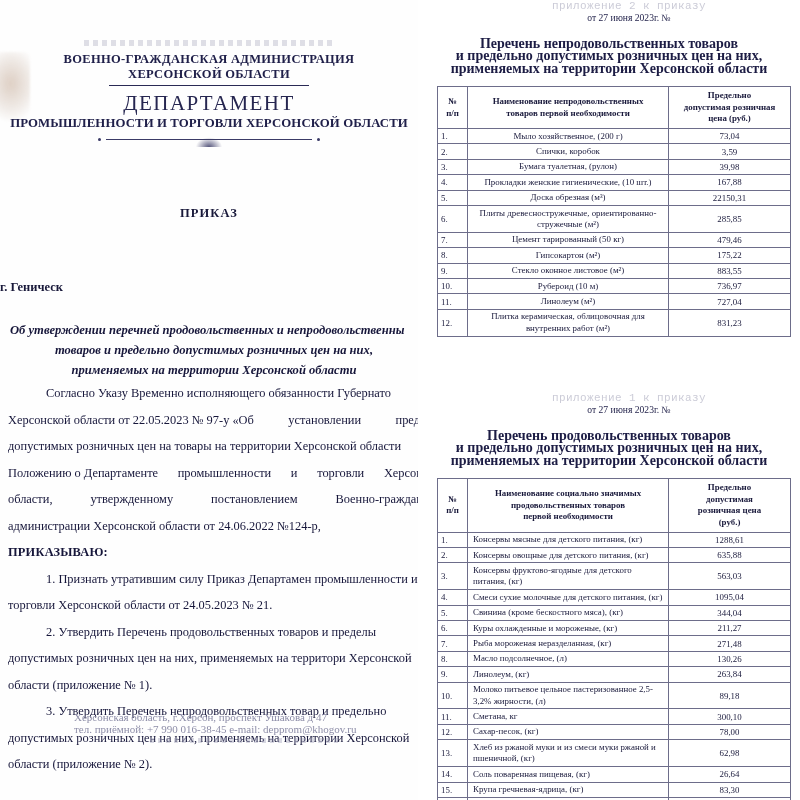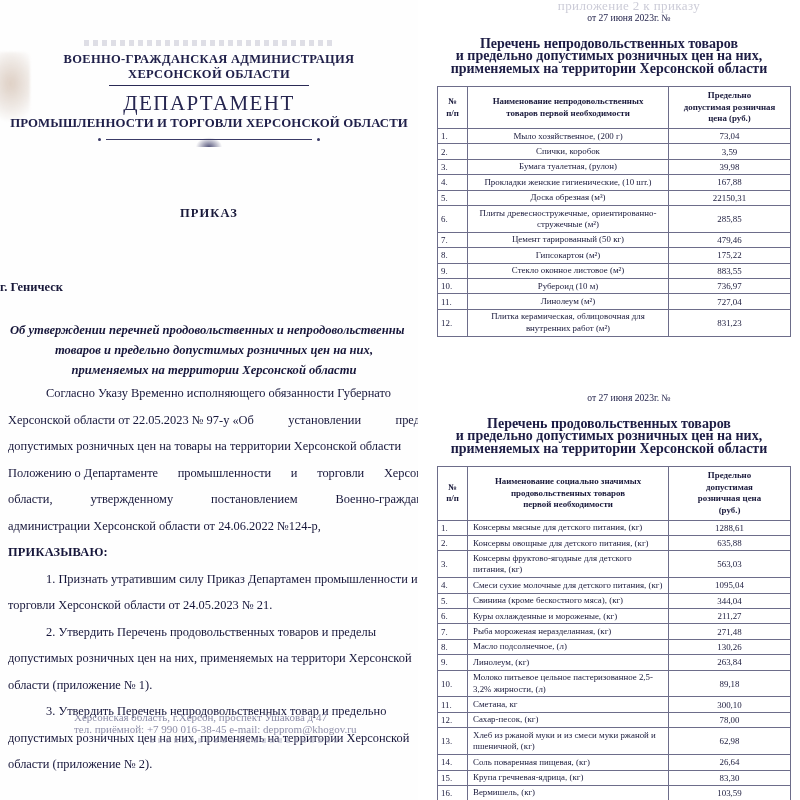--- a/index.html
+++ b/index.html
@@ -207,22 +207,23 @@
 
   .app-meta {
     text-align: center;
     font-size: 9.6px;
     color: #24244c;
     line-height: 12px;
     padding-left: 40px;
   }
   .app-meta .ghost {
     color: rgba(130,130,160,0.42);
-    font-size: 13px;
+    font-size: 11px;
     letter-spacing: 0.4px;
+    font-family: Liberation Mono, monospace;
   }
   .app-title {
     text-align: center;
     font-weight: bold;
     font-size: 14px;
     line-height: 12.4px;
     color: #1c1c44;
     margin-top: 14px;
   }
   .app-title .tl { display: block; }
@@ -467,20 +468,21 @@
             <td class="c-no">12.</td>
             <td class="c-name">Плитка керамическая, облицовочная для внутренних работ (м²)</td>
             <td class="c-price">831,23</td>
           </tr>
         </tbody>
     </table>
   </section>
 
   <section class="appendix" id="appendix-1">
     <div class="app-meta">
+      <div class="ghost">приложение 1 к приказу</div>
       <div>от 27 июня 2023г. №</div>
     </div>
     <div class="app-title">
       <span class="tl">Перечень продовольственных товаров</span>
       <span class="tl">и предельно допустимых розничных цен на них,</span>
       <span class="tl">применяемых на территории Херсонской области</span>
     </div>
 
     <table class="price-table names-left">
       <colgroup>

